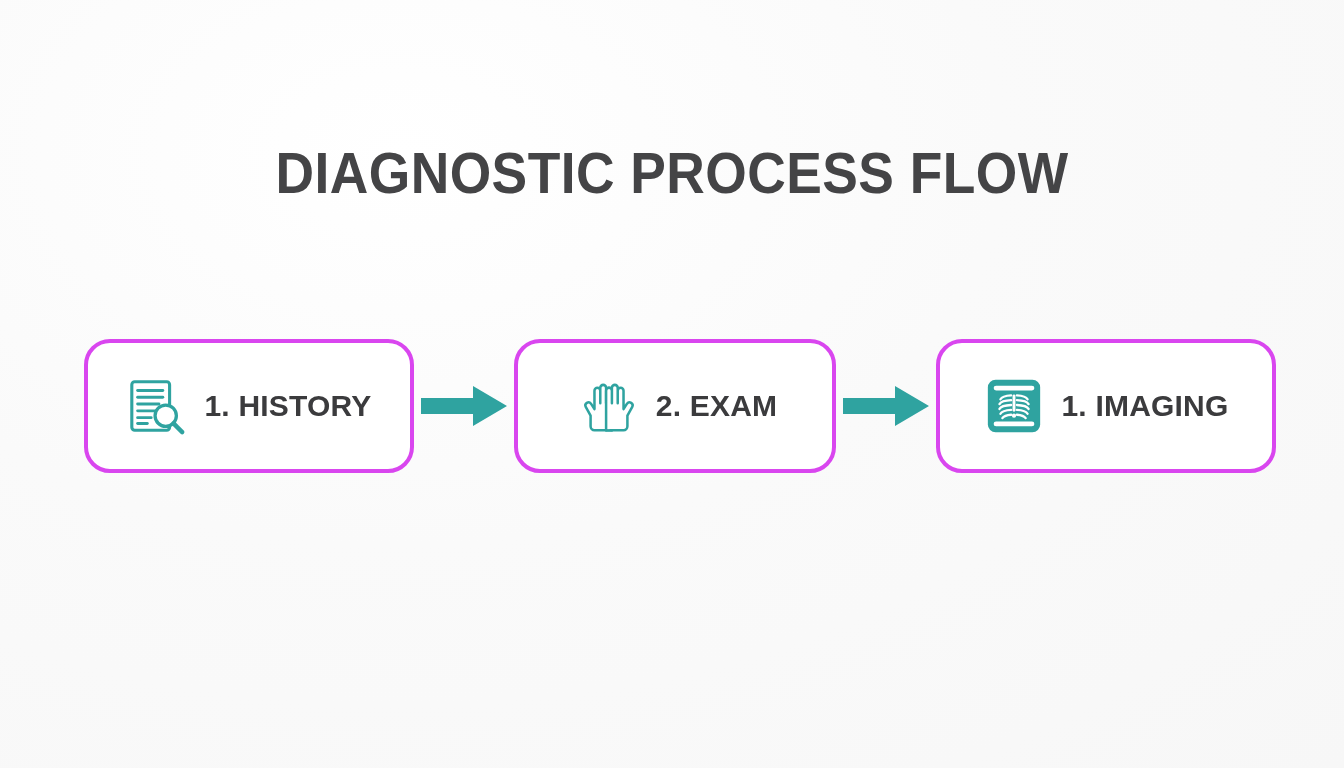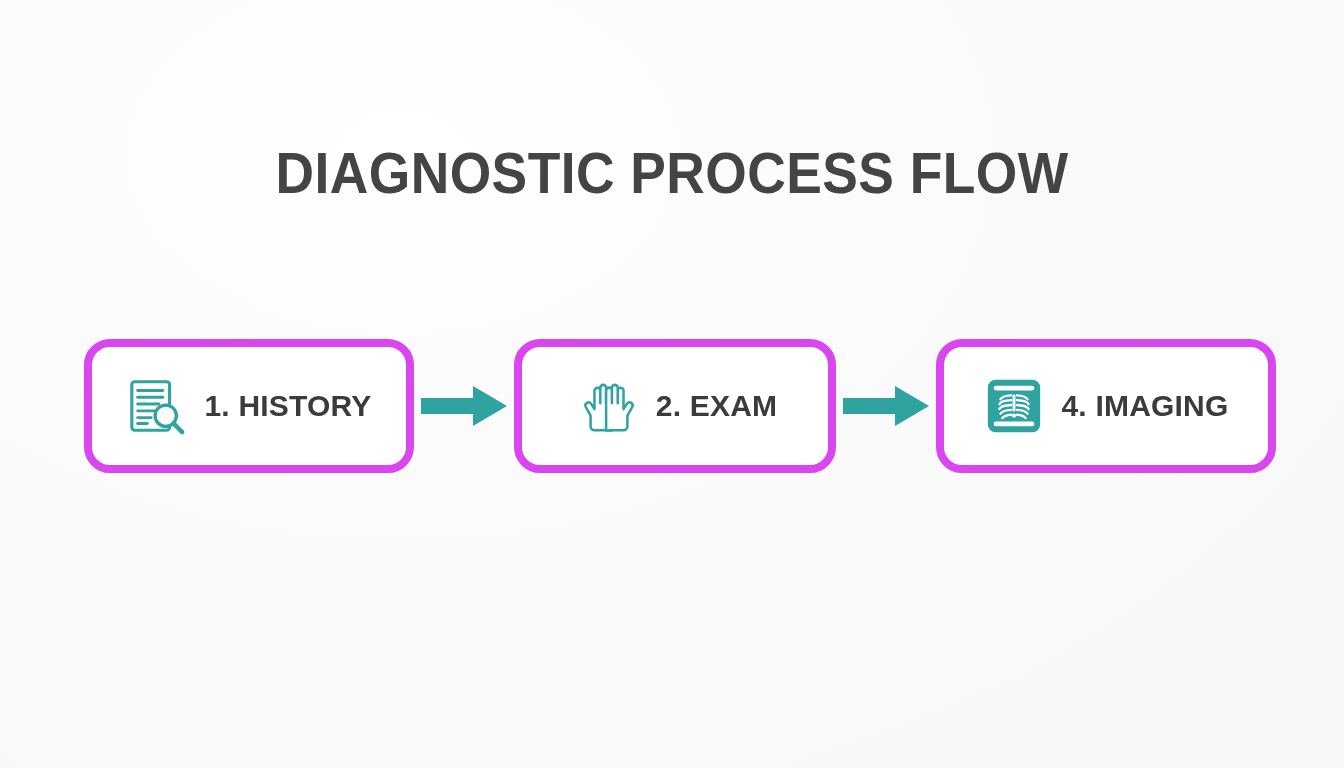--- a/index.html
+++ b/index.html
@@ -56,21 +56,21 @@
     width: 1186px;
     height: 134px;
     display: flex;
     align-items: center;
   }
 
   .card {
     box-sizing: border-box;
     height: 134px;
     background: #ffffff;
-    border: 8px solid #d946ef;
+    border: 4px solid #d946ef;
     border-radius: 26px;
     display: flex;
     align-items: center;
     justify-content: center;
     gap: 16px;
     padding: 0 14px;
     flex: 0 0 auto;
   }
   .card-1 { width: 330px; }
   .card-2 { width: 322px; padding-left: 19px; }
@@ -192,17 +192,17 @@
         </g>
 
         <g stroke="#ffffff" stroke-width="2.4" fill="none" stroke-linecap="round">
           <path d="M35 21 q9 0.5 11 4"></path>
           <path d="M35 26 q10 0.5 12 4"></path>
           <path d="M35 31 q10 0.5 12 4"></path>
           <path d="M35 36 q9 0.5 11 4"></path>
           <path d="M35 41 q7 0.5 9 3.5"></path>
         </g>
       </svg>
-      <div class="card-label">4. IMAGING</div>
+      <div class="card-label">1. IMAGING</div>
     </div>
 
   </div>
 </div>
 
 </body></html>

